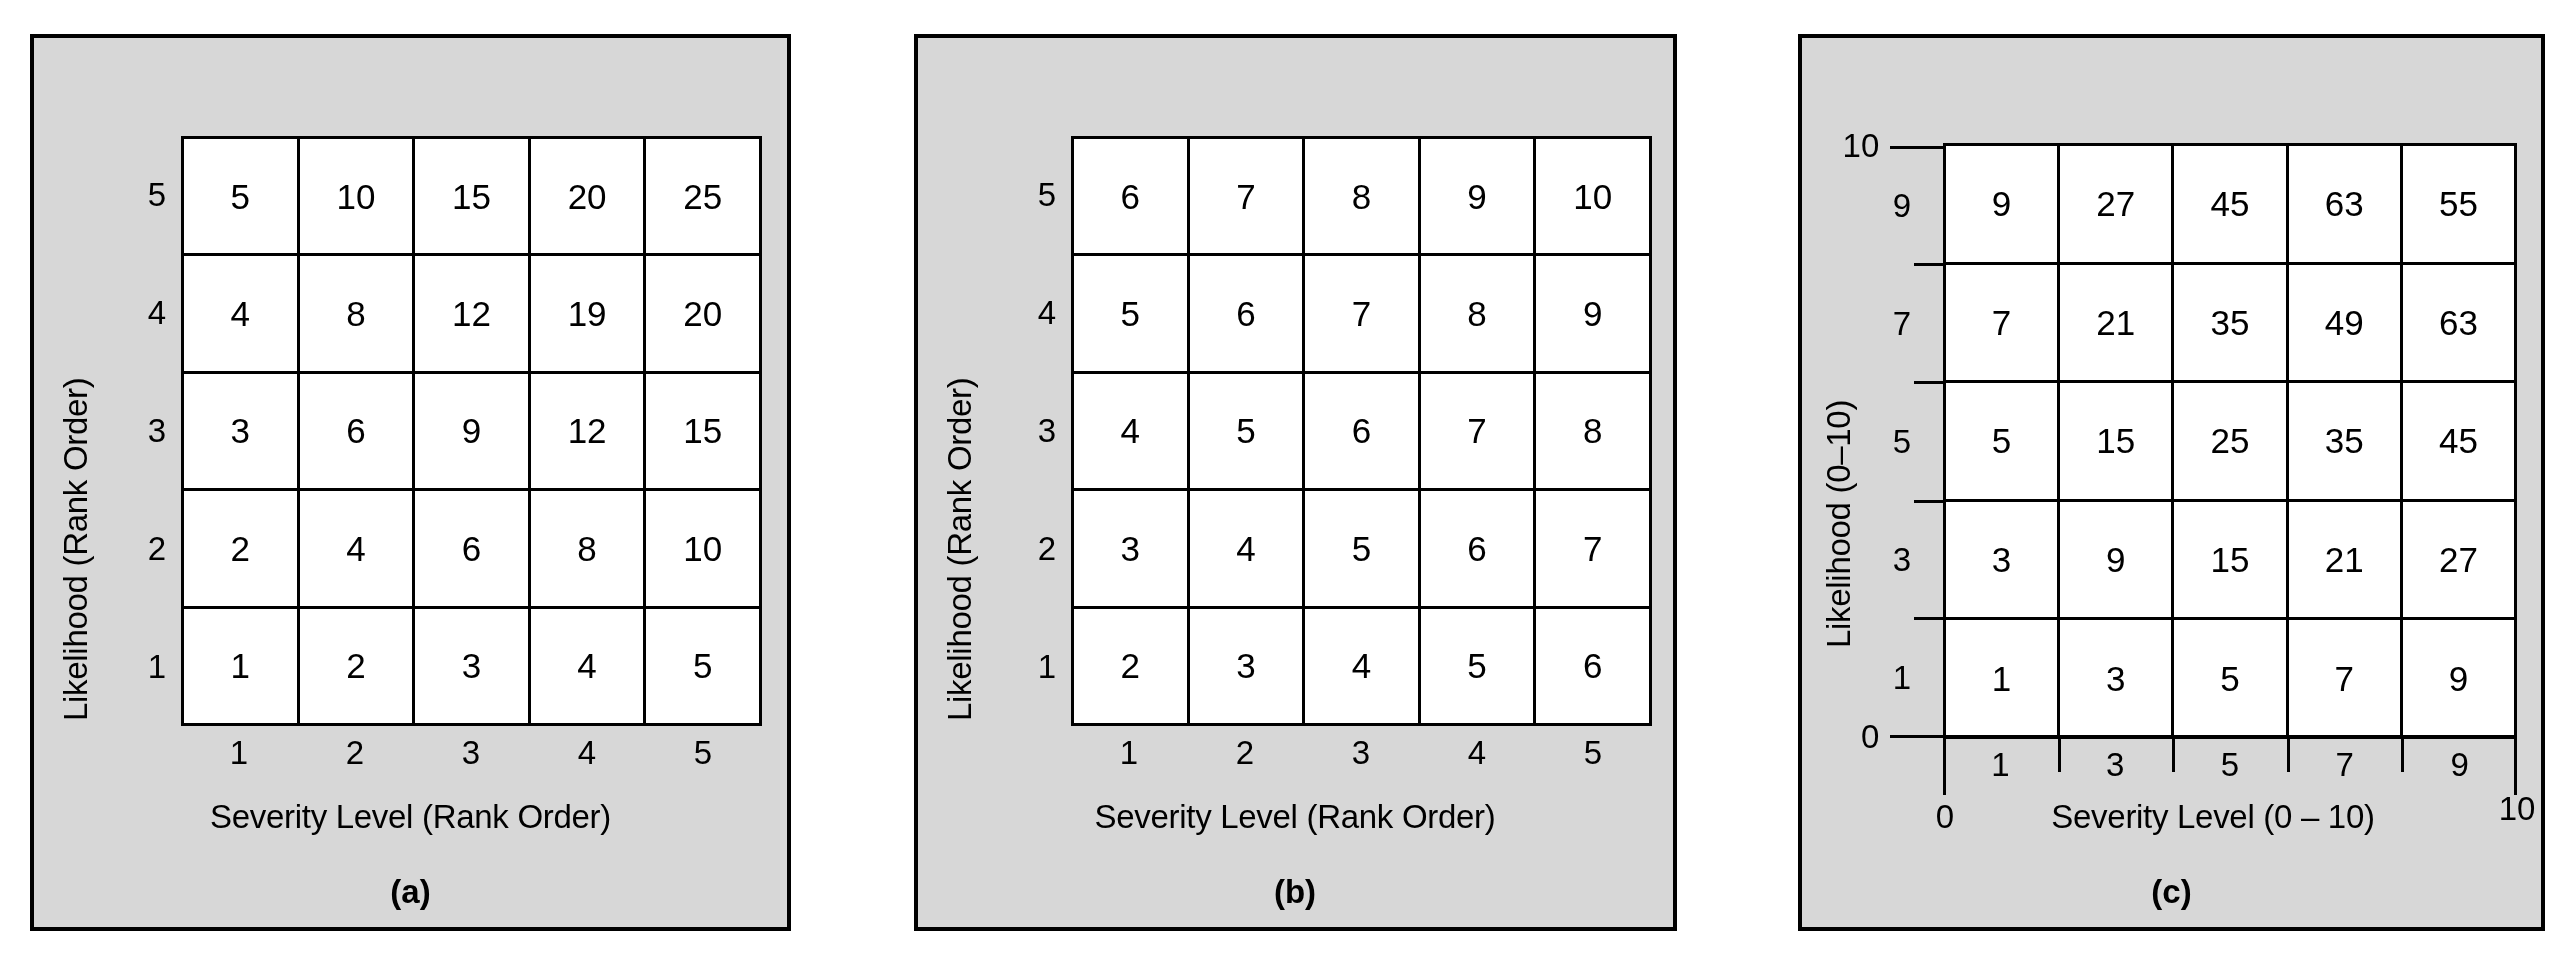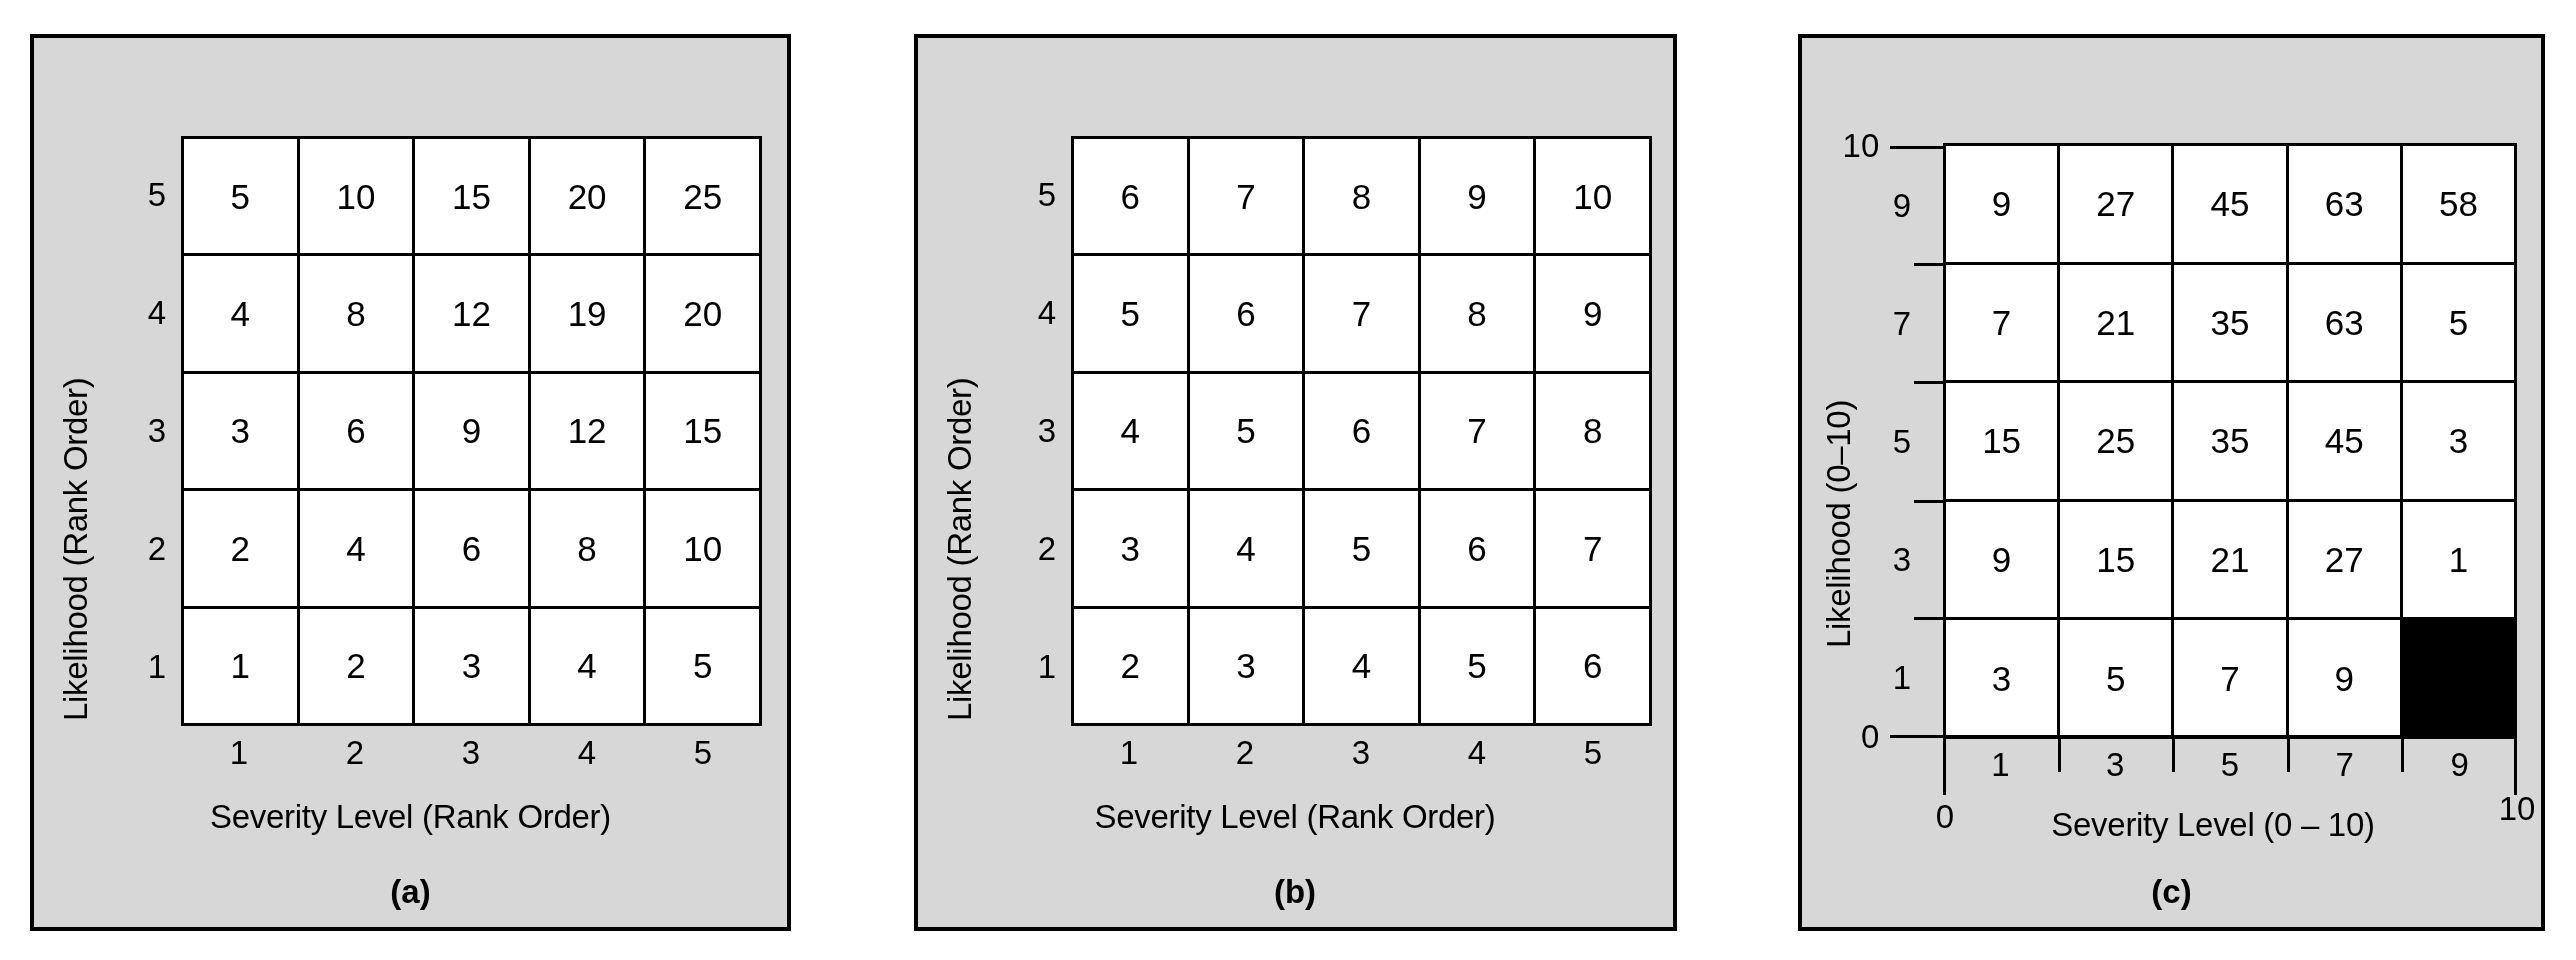--- a/index.html
+++ b/index.html
@@ -268,25 +268,26 @@
       <div style="height:118px;">5</div>
       <div style="height:118px;">3</div>
       <div style="height:118px;">1</div>
     </div>
 
     <div class="grid" style="left:141px; top:105px; width:574px; height:596px;">
       <div class="cell">9</div>
       <div class="cell">27</div>
       <div class="cell">45</div>
       <div class="cell">63</div>
-      <div class="cell">58</div>
+      <div class="cell">55</div>
 
       <div class="cell">7</div>
       <div class="cell">21</div>
       <div class="cell">35</div>
+      <div class="cell">49</div>
       <div class="cell">63</div>
 
       <div class="cell">5</div>
       <div class="cell">15</div>
       <div class="cell">25</div>
       <div class="cell">35</div>
       <div class="cell">45</div>
 
       <div class="cell">3</div>
       <div class="cell">9</div>
@@ -314,19 +315,19 @@
       <div style="width:115px;">1</div>
       <div style="width:115px;">3</div>
       <div style="width:115px;">5</div>
       <div style="width:115px;">7</div>
       <div style="width:115px;">9</div>
     </div>
 
     <div class="endcap" style="left:110px; top:760px; width:66px; text-align:center;">0</div>
     <div class="endcap" style="left:682px; top:752px; width:66px; text-align:center;">10</div>
 
-    <div class="xlabel" style="left:130px; top:760px; width:562px;margin-top:8px;">Severity Level (0 – 10)</div>
+    <div class="xlabel" style="left:130px; top:760px; width:562px;">Severity Level (0 – 10)</div>
 
     <div class="caption" style="left:0px; top:835px; width:739px;">(c)</div>
   </div>
 
 </div>
 
 
 </body></html>

